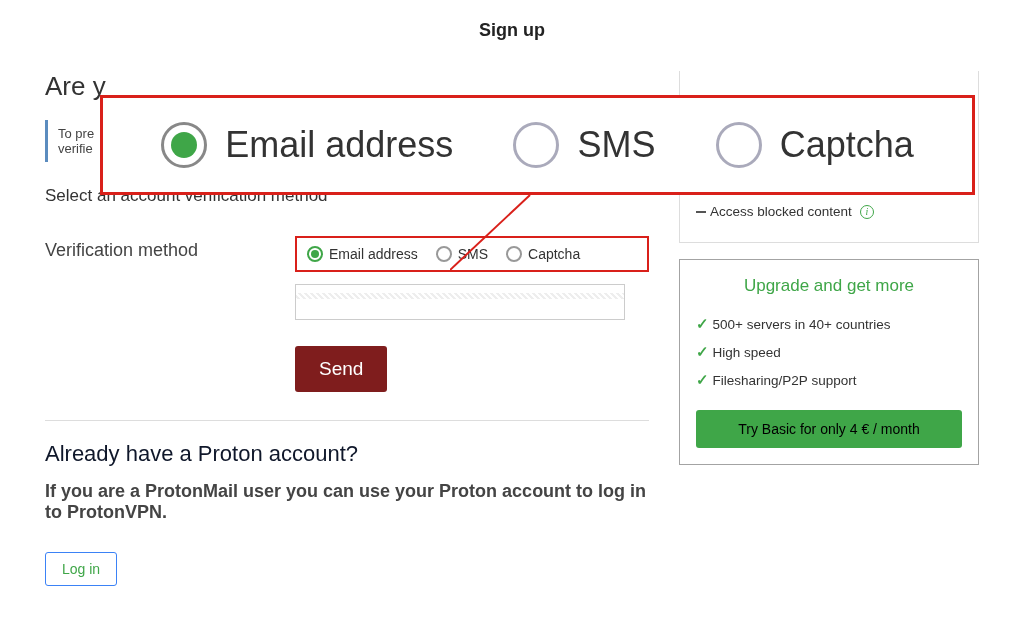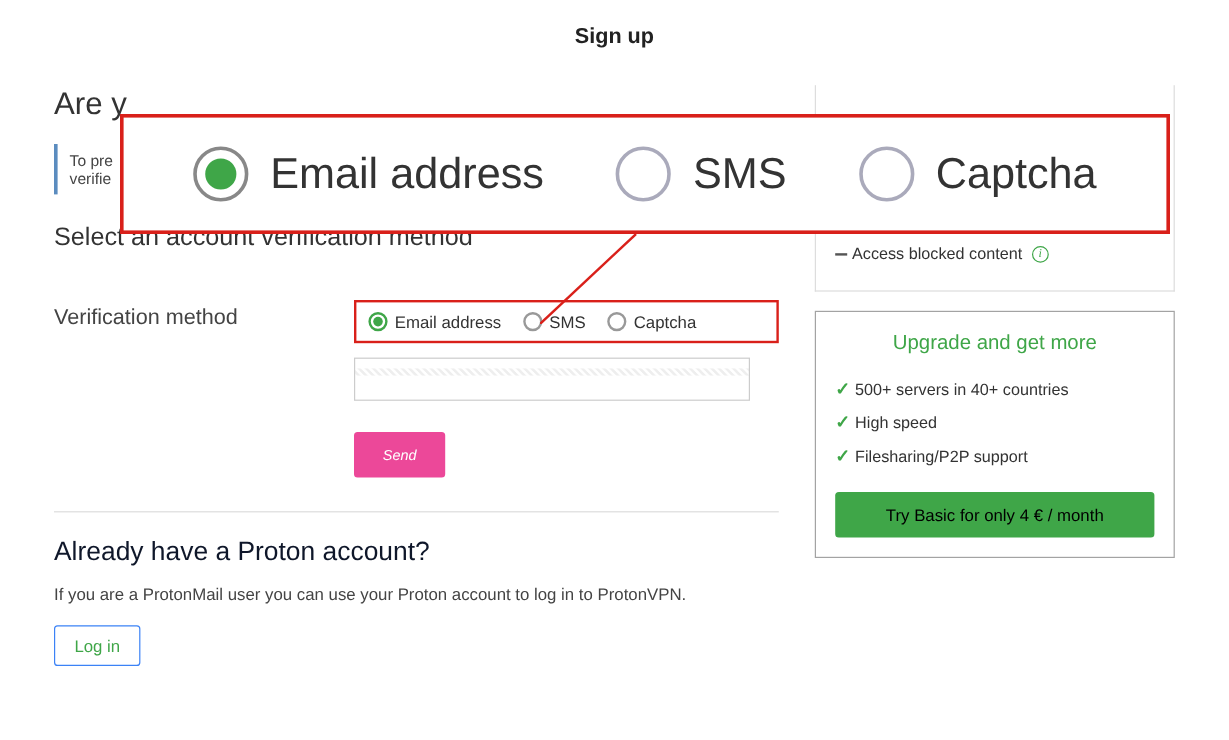--- a/index.html
+++ b/index.html
@@ -10,41 +10,41 @@
   .step-title { padding: 0 20px; font-weight: 700; font-size: 18px; color: #222; }
   
   .main { display: flex; padding: 30px 45px 0; gap: 30px; }
   .left { flex: 1; }
   .right { width: 300px; }
   
   .heading { font-size: 26px; color: #333; font-weight: 400; margin-bottom: 18px; }
   
   .info-note { border-left: 3px solid #5b8cbf; padding: 6px 10px; font-size: 13px; color: #444; margin-bottom: 24px; }
   
-  .subheading { font-size: 21px; color: #333; font-weight: 400; margin-bottom: 40px; }
+  .subheading { font-size: 17px; color: #333; font-weight: 400; margin-bottom: 30px; }
   
   .form-row { display: flex; align-items: flex-start; margin-bottom: 12px; }
   .form-label { width: 250px; font-size: 18px; color: #444; padding-top: 4px; }
   .form-field { flex: 1; }
   
   .radio-group { display: flex; align-items: center; gap: 18px; border: 2px solid #d9201a; padding: 8px 10px; position: relative; }
   .radio-opt { display: flex; align-items: center; gap: 6px; cursor: pointer; }
   .radio-circle { width: 16px; height: 16px; border: 2px solid #999; border-radius: 50%; display: inline-flex; align-items: center; justify-content: center; }
   .radio-circle.sel { border-color: #3fa648; }
   .radio-dot { width: 8px; height: 8px; background: #3fa648; border-radius: 50%; }
   .radio-label { font-size: 14px; color: #333; }
   
   .text-input { width: 330px; height: 36px; border: 1px solid #ccc; margin-top: 12px; background: repeating-linear-gradient(45deg,#eee 0,#eee 2px,#fff 2px,#fff 4px); background-size: 6px 6px; background-position: 8px 8px; background-repeat: repeat-x; padding: 0 8px; }
   
-  .send-btn { margin-top: 26px; background: #ec4899; color: #fff; border: none; padding: 12px 24px; font-size: 12px; border-radius: 3px; cursor: pointer; font-style: italic; }
+  .send-btn { margin-top: 26px; background: #7f1d1d; color: #fff; border: none; padding: 12px 24px; font-size: 19px; border-radius: 3px; cursor: pointer; }
   
   .divider { height: 1px; background: #ddd; margin: 28px 0 20px; }
   
   .proton-heading { font-size: 22px; color: #0f172a; font-weight: 400; margin-bottom: 14px; }
-  .proton-desc { font-size: 14px; color: #444; margin-bottom: 18px; }
+  .proton-desc { font-size: 18px; color: #444; margin-bottom: 29px; font-weight: bold; }
   .login-btn { border: 1px solid #3b82f6; color: #3fa648; background: #fff; padding: 8px 16px; font-size: 14px; border-radius: 3px; cursor: pointer; }
   
   .plan-box { border: 1px solid #ddd; padding: 14px 16px 18px; margin-bottom: 16px; }
   .feature-list { list-style: none; }
   .feature-list li { display: flex; align-items: center; gap: 4px; font-size: 13.5px; color: #333; padding: 5px 0; }
   .dash { width: 10px; height: 2px; background: #555; display: inline-block; }
   .check { color: #3fa648; font-size: 15px; font-weight: bold; }
   .info-icon { display: inline-flex; width: 14px; height: 14px; border: 1.5px solid #3fa648; border-radius: 50%; align-items: center; justify-content: center; font-size: 10px; color: #3fa648; margin-left: 4px; font-style: italic; font-family: serif; }
   
   .upgrade-box { border: 1px solid #a3a3a3; padding: 16px 16px 16px; text-align: left; }

